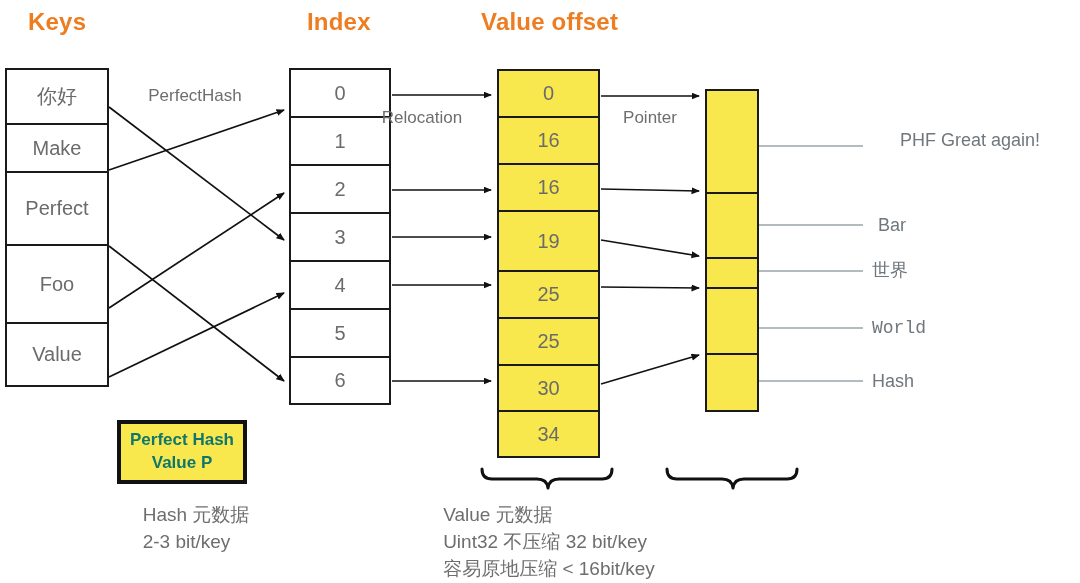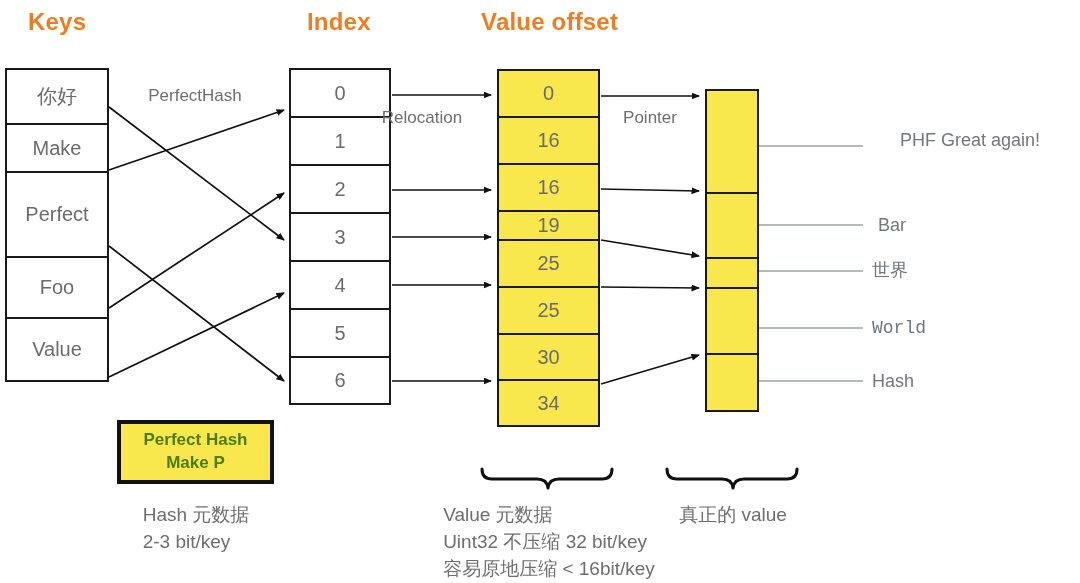--- a/index.html
+++ b/index.html
@@ -52,29 +52,29 @@
   .buf-label {
     position: absolute;
     color: #70777c;
     font-size: 18px;
     white-space: nowrap;
     transform: translateY(-50%);
   }
   #phbox {
     position: absolute;
     left: 117px; top: 420px;
-    width: 157px; height: 64px;
+    width: 130px; height: 64px;
     background: #F8E84D;
     border: 4px solid #111111;
     display: flex;
     flex-direction: column;
     align-items: center;
     justify-content: center;
     text-align: center;
-    color: #4d7c0f;
+    color: #0f766e;
     font-size: 17px;
     font-weight: bold;
     line-height: 1.35;
   }
   .caption {
     position: absolute;
     color: #6e6e6e;
     font-size: 19px;
     text-align: left;
     line-height: 27px;
@@ -142,24 +142,24 @@
     </g>
   </svg>
 
   <div class="col" style="left:5px; top:68px; width:104px;">
     <div class="cell" style="height:57px;">
         <span>你好</span>
       </div>
     <div class="cell" style="height:50px;">
         <span>Make</span>
       </div>
-    <div class="cell" style="height:87px;">
+    <div class="cell" style="height:75px;">
         <span>Perfect</span>
       </div>
-    <div class="cell" style="height:63px;">
+    <div class="cell" style="height:80px;">
         <span>Foo</span>
       </div>
     <div class="cell" style="height:65px;">
         <span>Value</span>
       </div>
   </div>
 
   <div class="col" style="left:289px; top:68px; width:102px;">
     <div class="cell" style="height:50px;">
         <span>0</span>
@@ -187,21 +187,21 @@
   <div class="col" style="left:497px; top:69px; width:103px;">
     <div class="cell yellow" style="height:49px;">
         <span>0</span>
       </div>
     <div class="cell yellow" style="height:49px;">
         <span>16</span>
       </div>
     <div class="cell yellow" style="height:49px;">
         <span>16</span>
       </div>
-    <div class="cell yellow" style="height:31px;">
+    <div class="cell yellow" style="height:62px;">
         <span>19</span>
       </div>
     <div class="cell yellow" style="height:49px;">
         <span>25</span>
       </div>
     <div class="cell yellow" style="height:49px;">
         <span>25</span>
       </div>
     <div class="cell yellow" style="height:48px;">
         <span>30</span>
@@ -224,27 +224,26 @@
   <div class="edge-label" style="left:650px; top:118px;">Pointer</div>
 
   <div class="buf-label" style="left:872px; top:140px;margin-left:28px;">PHF Great again!</div>
   <div class="buf-label" style="left:878px; top:225px;">Bar</div>
   <div class="buf-label" style="left:872px; top:270px;">世界</div>
   <div class="buf-label" style="left:872px; top:328px;font-family:Liberation Mono, monospace;">World</div>
   <div class="buf-label" style="left:872px; top:381px;">Hash</div>
 
   <div id="phbox">
     <span>Perfect Hash</span>
-    <span>Make P</span>
+    <span>Value P</span>
   </div>
 
   <div class="caption" style="left:196px; top:501px;">
     <div>Hash 元数据</div>
     <div>2-3 bit/key</div>
   </div>
   <div class="caption" style="left:549px; top:501px;">
     <div>Value 元数据</div>
     <div>Uint32 不压缩 32 bit/key</div>
     <div>容易原地压缩 &lt; 16bit/key</div>
   </div>
-  <div class="caption" style="left:733px; top:501px;">真正的 value</div>
 
 </div>
 
 </body></html>

